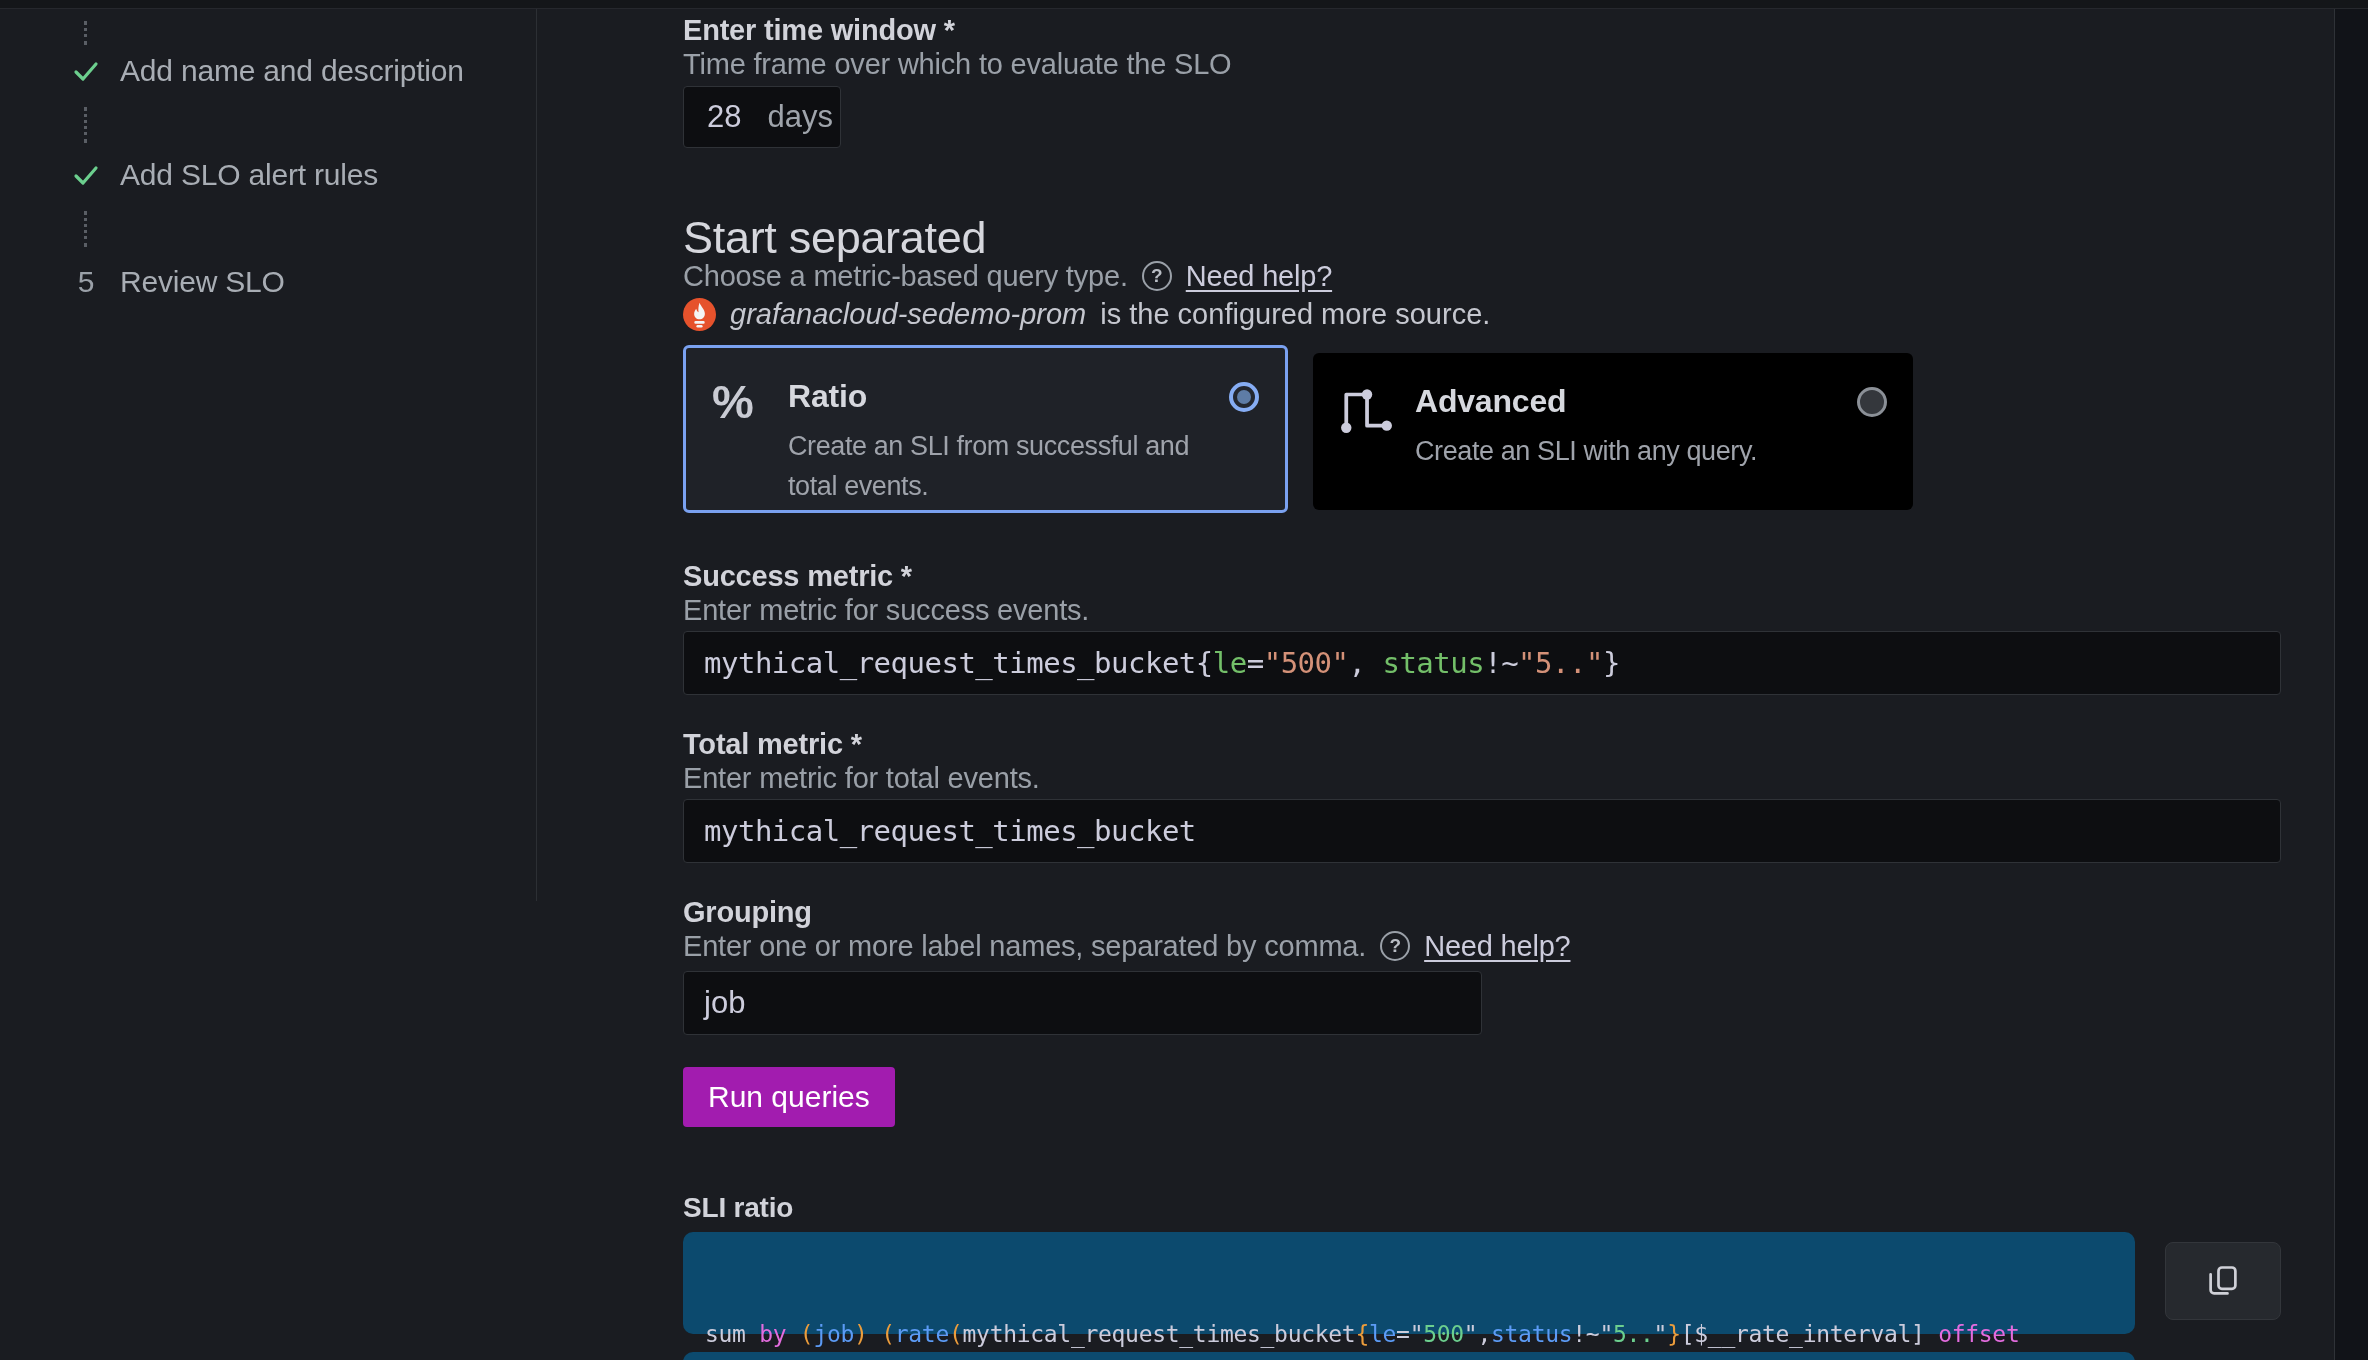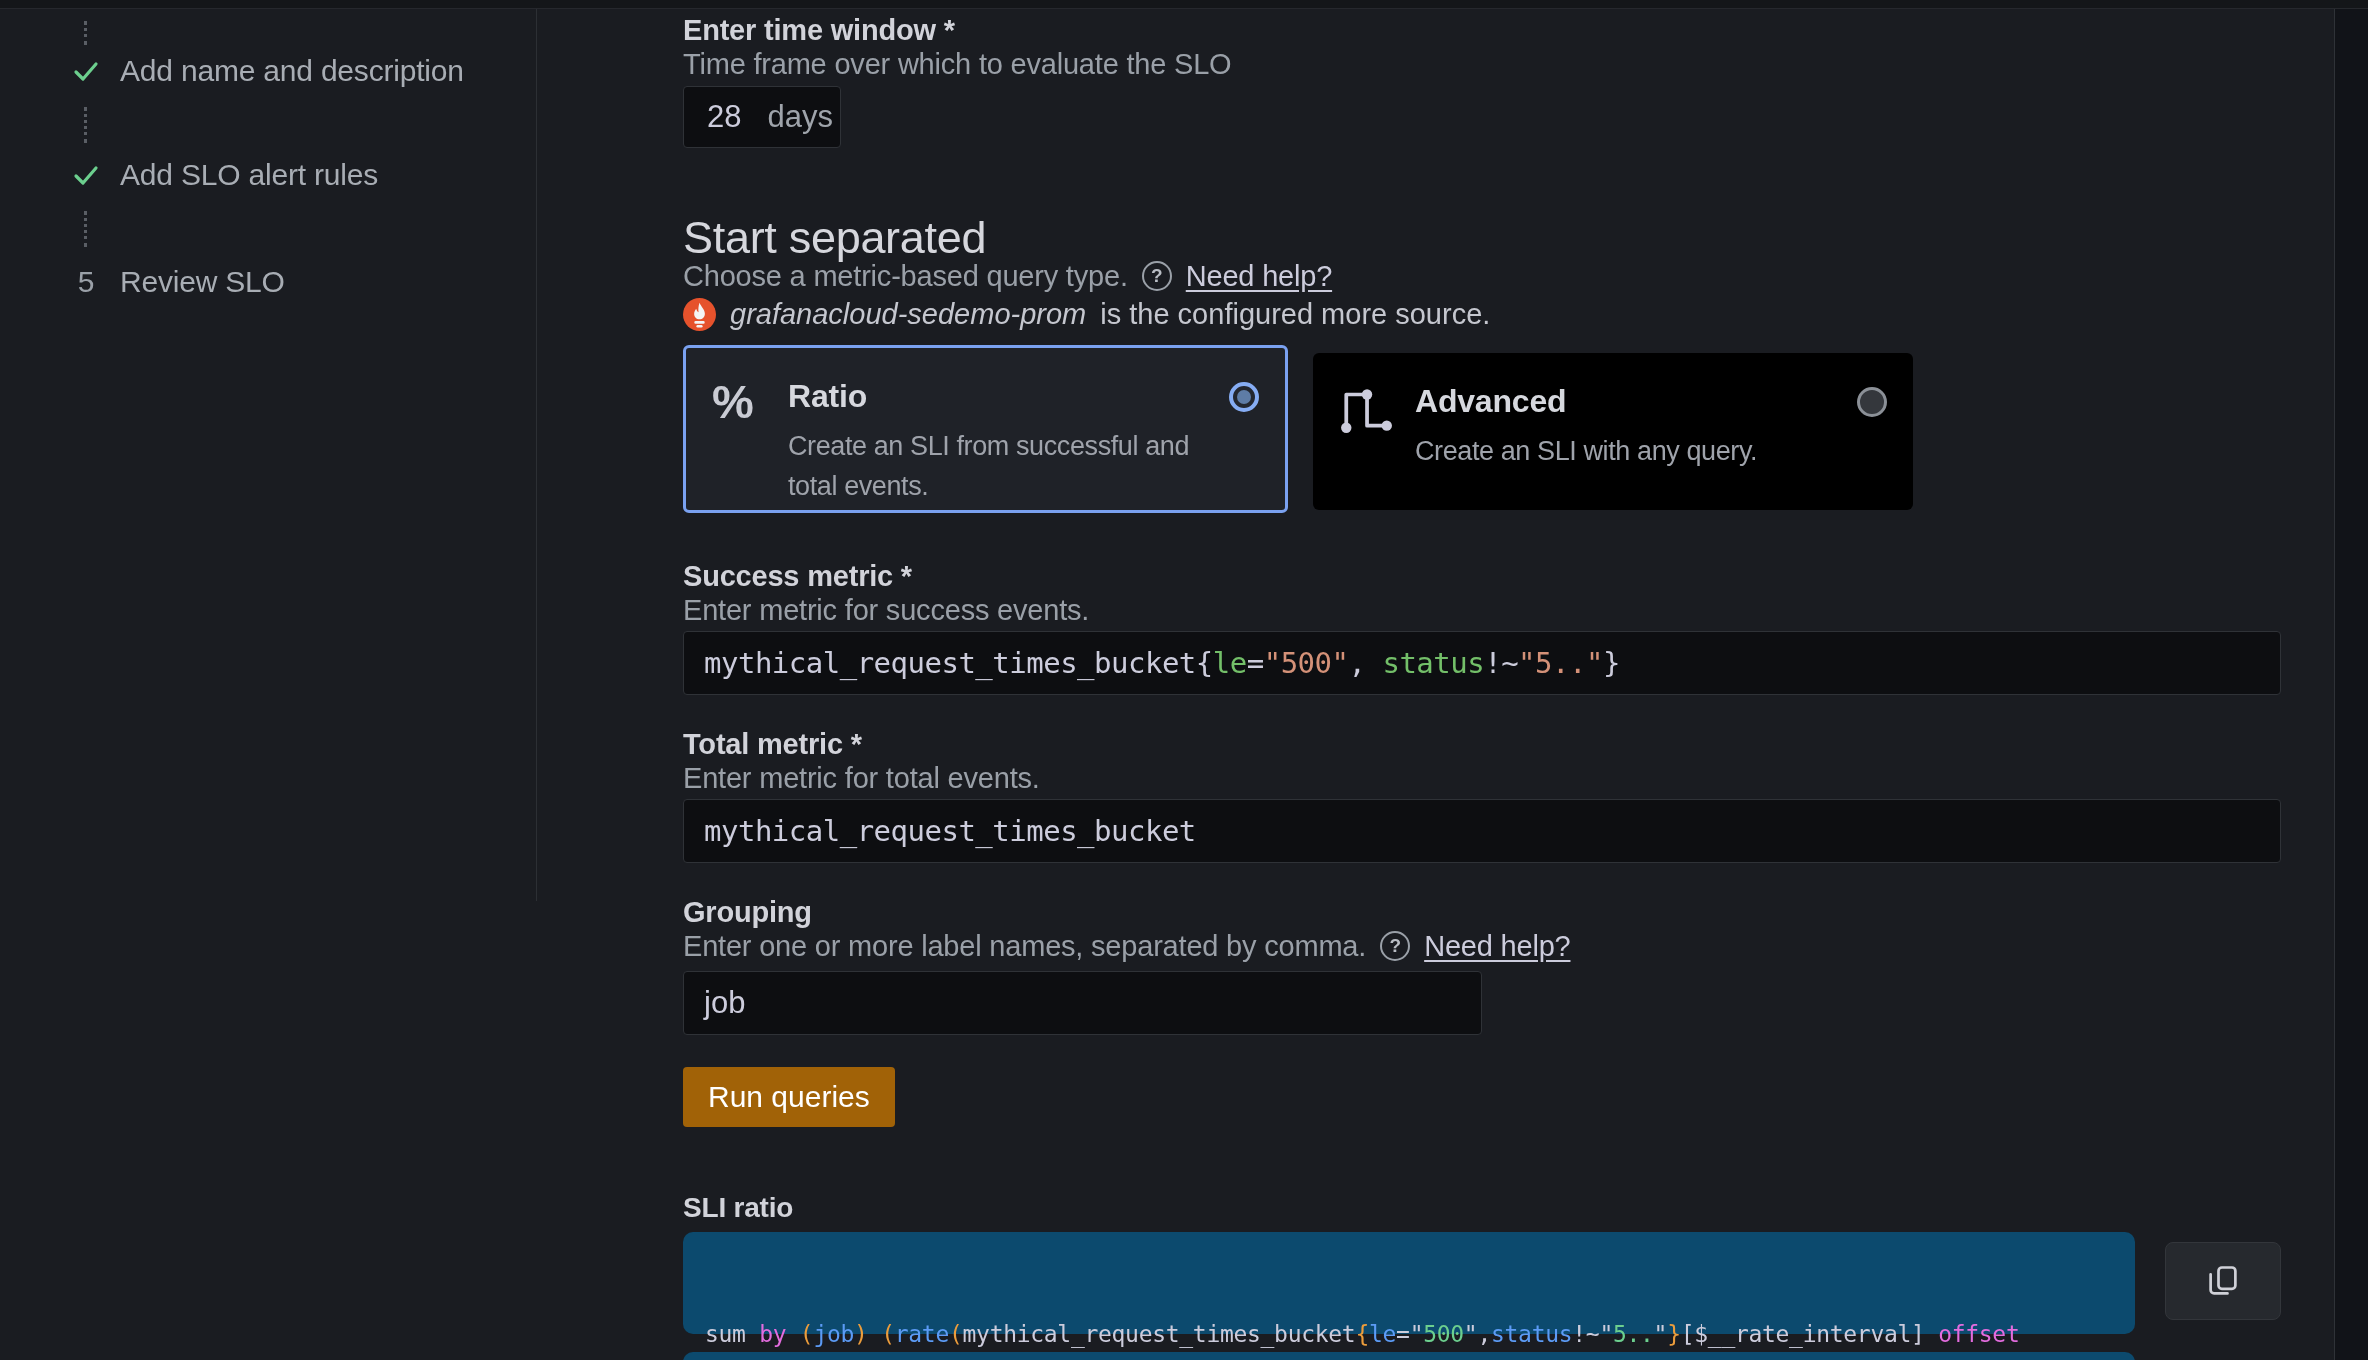--- a/index.html
+++ b/index.html
@@ -46,21 +46,21 @@
   .pct{ font-size:47px; font-weight:700; color:#c9cbd3; line-height:52px; }
   .card-body{ flex:1 1 auto; }
   .card-title{ font-size:32px; font-weight:700; color:#d6d8de; line-height:44px; letter-spacing:-0.2px;}
   .card-desc{ font-size:27px; color:#9fa3ab; line-height:40px; margin-top:8px; max-width:470px; letter-spacing:-0.4px;}
   .radio{ width:30px; height:30px; border-radius:50%; flex:0 0 auto; margin-left:12px; margin-top:8px; display:flex; }
   .radio.on{ border:4px solid #86adf4; background:#232730; }
   .radio.on .dot{ width:14px; height:14px; border-radius:50%; background:#5e7ca6; margin:auto; }
   .radio.off{ border:3px solid #8b9097; background:#34373c; }
   
   .btn-primary{ position:absolute; top:1067px; left:0; height:60px; padding:0 25px;
-    background:#a16207; border:none; border-radius:4px; color:#ffffff;
+    background:#a21caf; border:none; border-radius:4px; color:#ffffff;
     font-family:"Liberation Sans", sans-serif; font-size:30px; font-weight:500; cursor:pointer;
     display:flex; align-items:center; }
   
   .codeblock{ position:absolute; left:0; width:1452px; background:#0c4a6e; border-radius:10px;
     padding:17px 22px; font-family:"DejaVu Sans Mono", monospace; font-size:23px;
     line-height:34px; white-space:pre; letter-spacing:-0.3px;}
   .tk-base{ color:#ccccdc; } .tk-kw{ color:#e36cde; } .tk-paren{ color:#ec9d3c; }
   .tk-fn{ color:#5c9bf5; } .tk-str{ color:#6ccf8e; } .tk-brace{ color:#ec9d3c; }
   .tk-green{ color:#73bf69; } .tk-salmon{ color:#d49178; }
   .copy-btn{ position:absolute; left:1482px; top:1242px; width:116px; height:78px;

